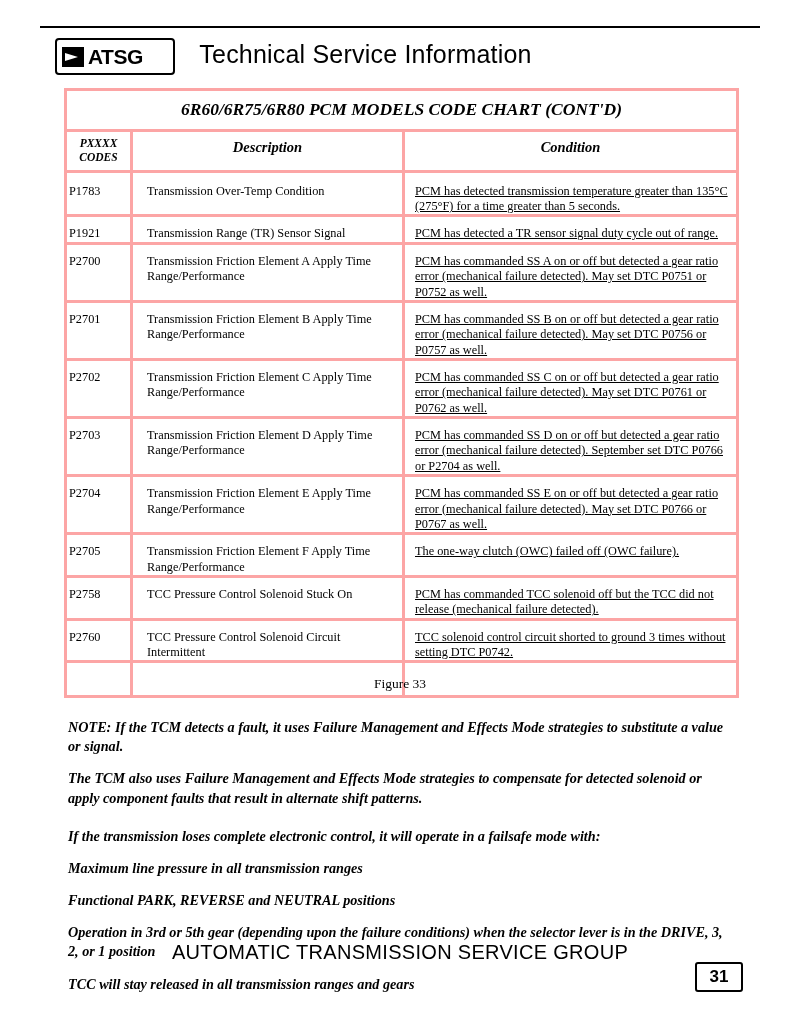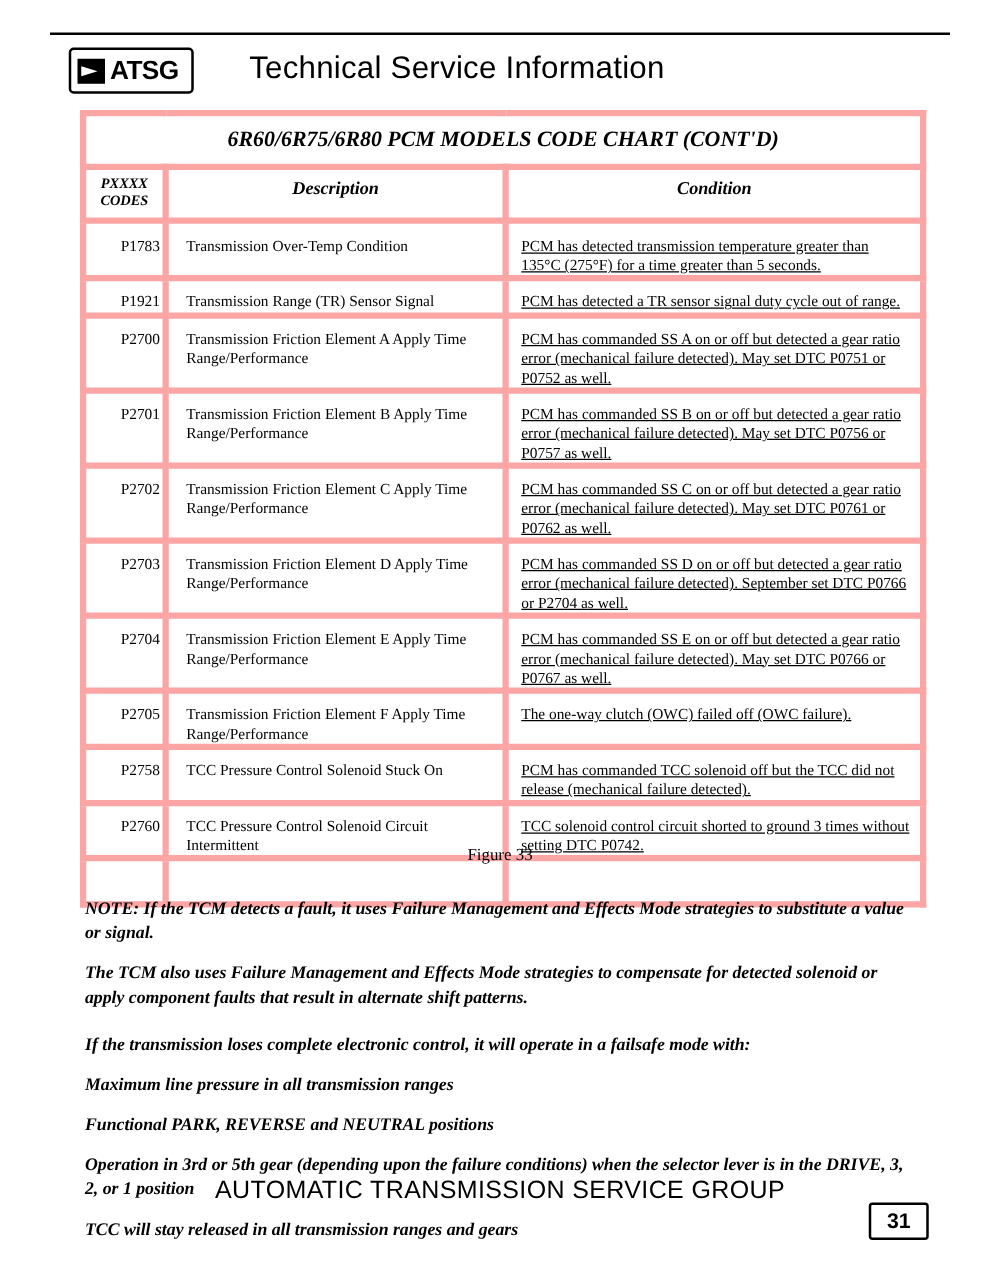--- a/index.html
+++ b/index.html
@@ -28,21 +28,21 @@
     position: absolute;
     left: 40px;
     top: 26px;
     width: 720px;
     border-top: 2px solid #000;
   }
   .logo {
     position: absolute;
     left: 55px;
     top: 38px;
-    width: 100px;
+    width: 120px;
     height: 37px;
     border: 2px solid #000;
     border-radius: 4px;
     background: #fff;
     display: flex;
     align-items: center;
     padding-left: 5px;
     box-sizing: border-box;
   }
   .logo-mark {
@@ -87,21 +87,21 @@
     left: 64px;
     top: 88px;
     width: 672px;
   }
   table.code-chart {
     width: 100%;
     border-collapse: collapse;
     table-layout: fixed;
   }
   table.code-chart td, table.code-chart th {
-    border: 5px solid #fca5a5;
+    border: 3px solid #fca5a5;
     vertical-align: top;
   }
   .chart-title {
     text-align: center;
     font-weight: bold;
     font-style: italic;
     font-size: 17.5px;
     padding: 8px 0 9px 0;
     font-family: "Liberation Serif", serif;
   }
@@ -121,21 +121,21 @@
   .hdr-desc, .hdr-cond {
     text-align: center;
     font-weight: bold;
     font-style: italic;
     font-size: 14.5px;
     padding: 7px 2px 6px 2px;
     vertical-align: middle;
   }
 
   td.cell-code {
-    text-align: right;
+    text-align: left;
     font-size: 12.3px;
     padding: 9px 2px 0 2px;
     border-top: none;
     border-bottom: none;
   }
   td.cell-desc {
     font-size: 12.3px;
     line-height: 1.25;
     padding: 9px 8px 0 14px;
     border-top: none;

